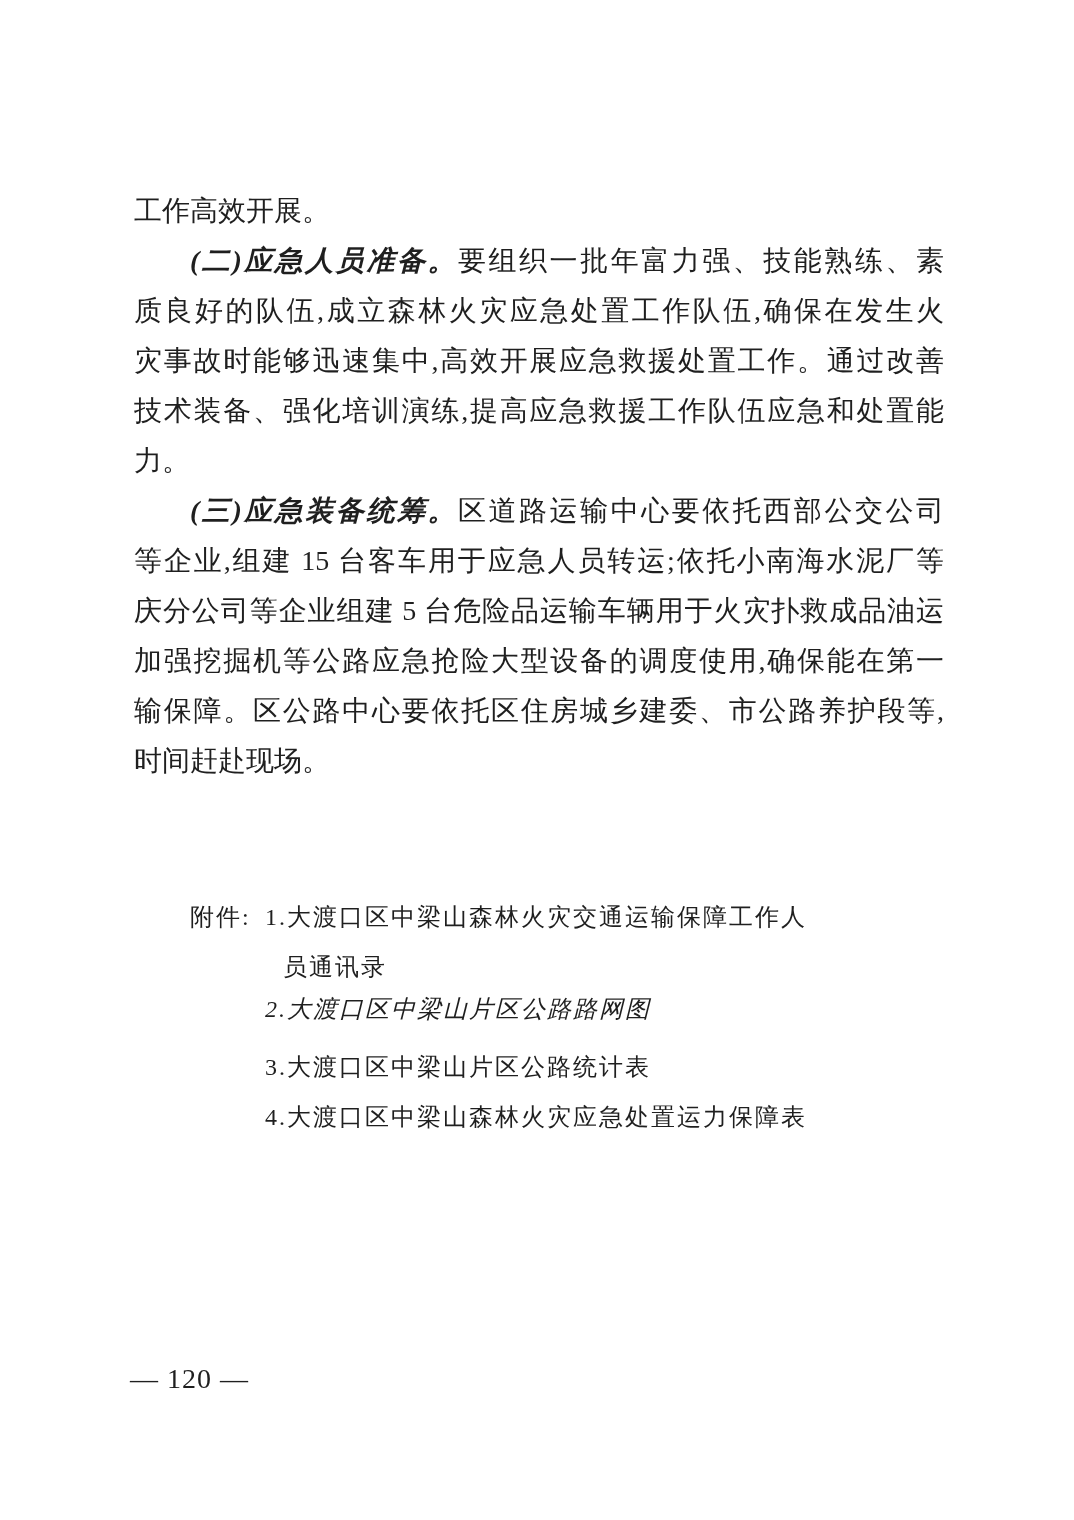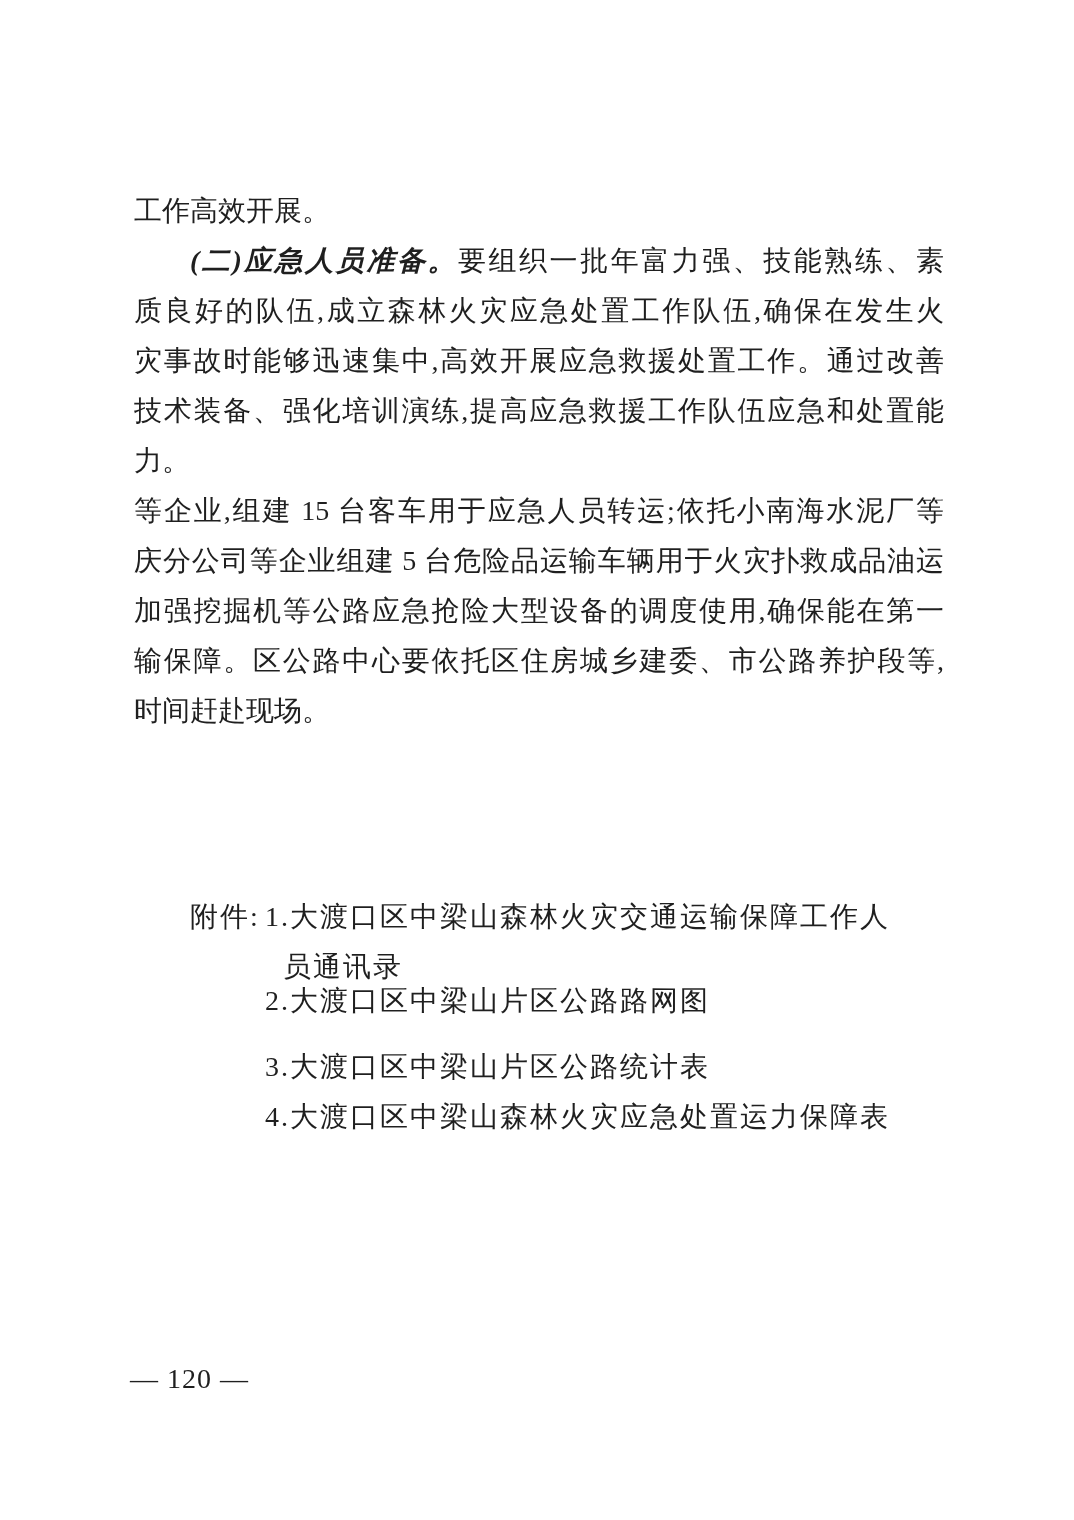--- a/index.html
+++ b/index.html
@@ -38,33 +38,33 @@
   .head {
     font-weight: bold;
     font-style: italic;
   }
   .att-block {
     position: absolute;
     left: 134px;
     top: 892px;
     width: 912px;
     height: 260px;
-    font-size: 28px;
+    font-size: 24px;
     letter-spacing: 2px;
   }
   .att-item {
     position: absolute;
     height: 50px;
     line-height: 50px;
     white-space: nowrap;
   }
   .att-label   { left: 56px;  top: 0; }
   .att-i1a     { left: 131px; top: 0; }
   .att-i1b     { left: 149px; top: 50px; }
-  .att-i2      { left: 131px; top: 84px; }
+  .att-i2      { left: 131px; top: 92px; font-style: italic; }
   .att-i3      { left: 131px; top: 150px; }
   .att-i4      { left: 131px; top: 200px; }
   .page-num {
     position: absolute;
     left: 130px;
     top: 1358px;
     height: 42px;
     line-height: 42px;
     font-size: 28px;
     letter-spacing: 1px;
@@ -78,20 +78,21 @@
 
   <div class="body-block">
     <div class="line"><span>工作高效开展。</span></div>
 
     <div class="line jst ind"><span class="head">(二)应急人员准备。</span><span>要组织一批年富力强、技能熟练、素</span></div>
     <div class="line jst"><span>质良好的队伍,成立森林火灾应急处置工作队伍,确保在发生火</span></div>
     <div class="line jst"><span>灾事故时能够迅速集中,高效开展应急救援处置工作。通过改善</span></div>
     <div class="line jst"><span>技术装备、强化培训演练,提高应急救援工作队伍应急和处置能</span></div>
     <div class="line"><span>力。</span></div>
 
+    <div class="line jst ind"><span class="head">(三)应急装备统筹。</span><span>区道路运输中心要依托西部公交公司</span></div>
     <div class="line jst"><span>等企业,组建 15 台客车用于应急人员转运;依托小南海水泥厂等</span></div>
     <div class="line jst"><span>庆分公司等企业组建 5 台危险品运输车辆用于火灾扑救成品油运</span></div>
     <div class="line jst"><span>加强挖掘机等公路应急抢险大型设备的调度使用,确保能在第一</span></div>
     <div class="line jst"><span>输保障。区公路中心要依托区住房城乡建委、市公路养护段等,</span></div>
     <div class="line"><span>时间赶赴现场。</span></div>
   </div>
 
   <div class="att-block">
     <div class="att-item att-label">附件:</div>
     <div class="att-item att-i1a">1.大渡口区中梁山森林火灾交通运输保障工作人</div>

